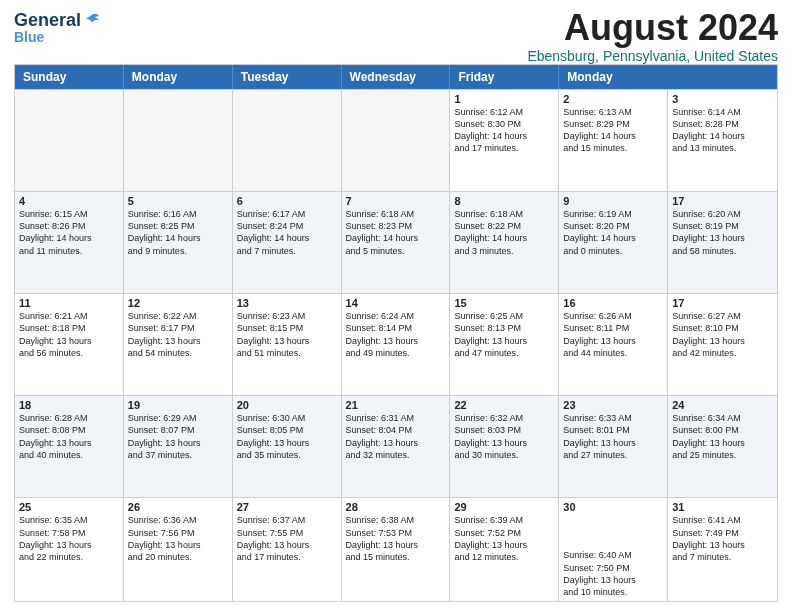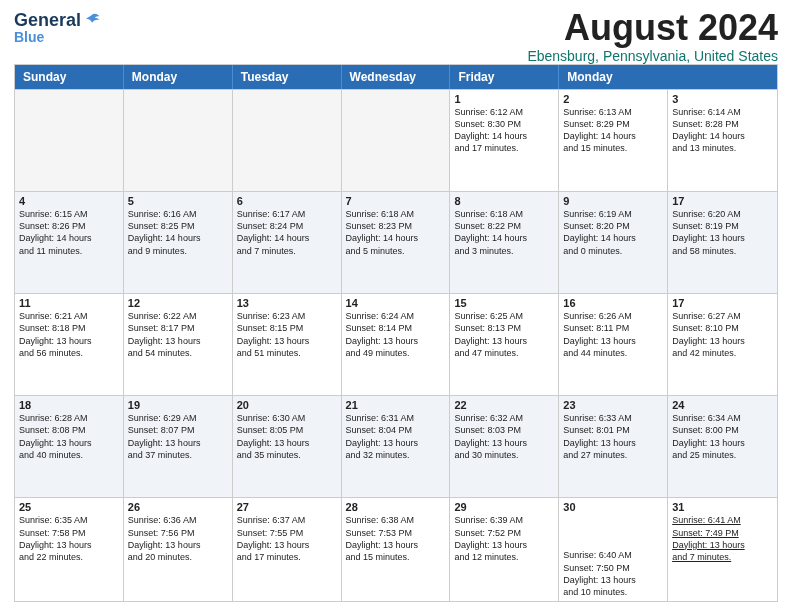--- a/index.html
+++ b/index.html
@@ -358,21 +358,21 @@
           </div>
           <div class="cal-cell">
             <span class="day-num">30</span>
             <div class="cell-text" style="white-space: pre-line; margin-top: 36px;">Sunrise: 6:40 AM
 Sunset: 7:50 PM
 Daylight: 13 hours
 and 10 minutes.</div>
           </div>
           <div class="cal-cell">
             <span class="day-num">31</span>
-            <div class="cell-text" style="white-space: pre-line; text-decoration: underline;">Sunrise: 6:41 AM
+            <div class="cell-text" style="white-space: pre-line;">Sunrise: 6:41 AM
 Sunset: 7:49 PM
 Daylight: 13 hours
 and 7 minutes.</div>
           </div>
         </div>
       </div>
   </div>
 </div>
 
 </body></html>

